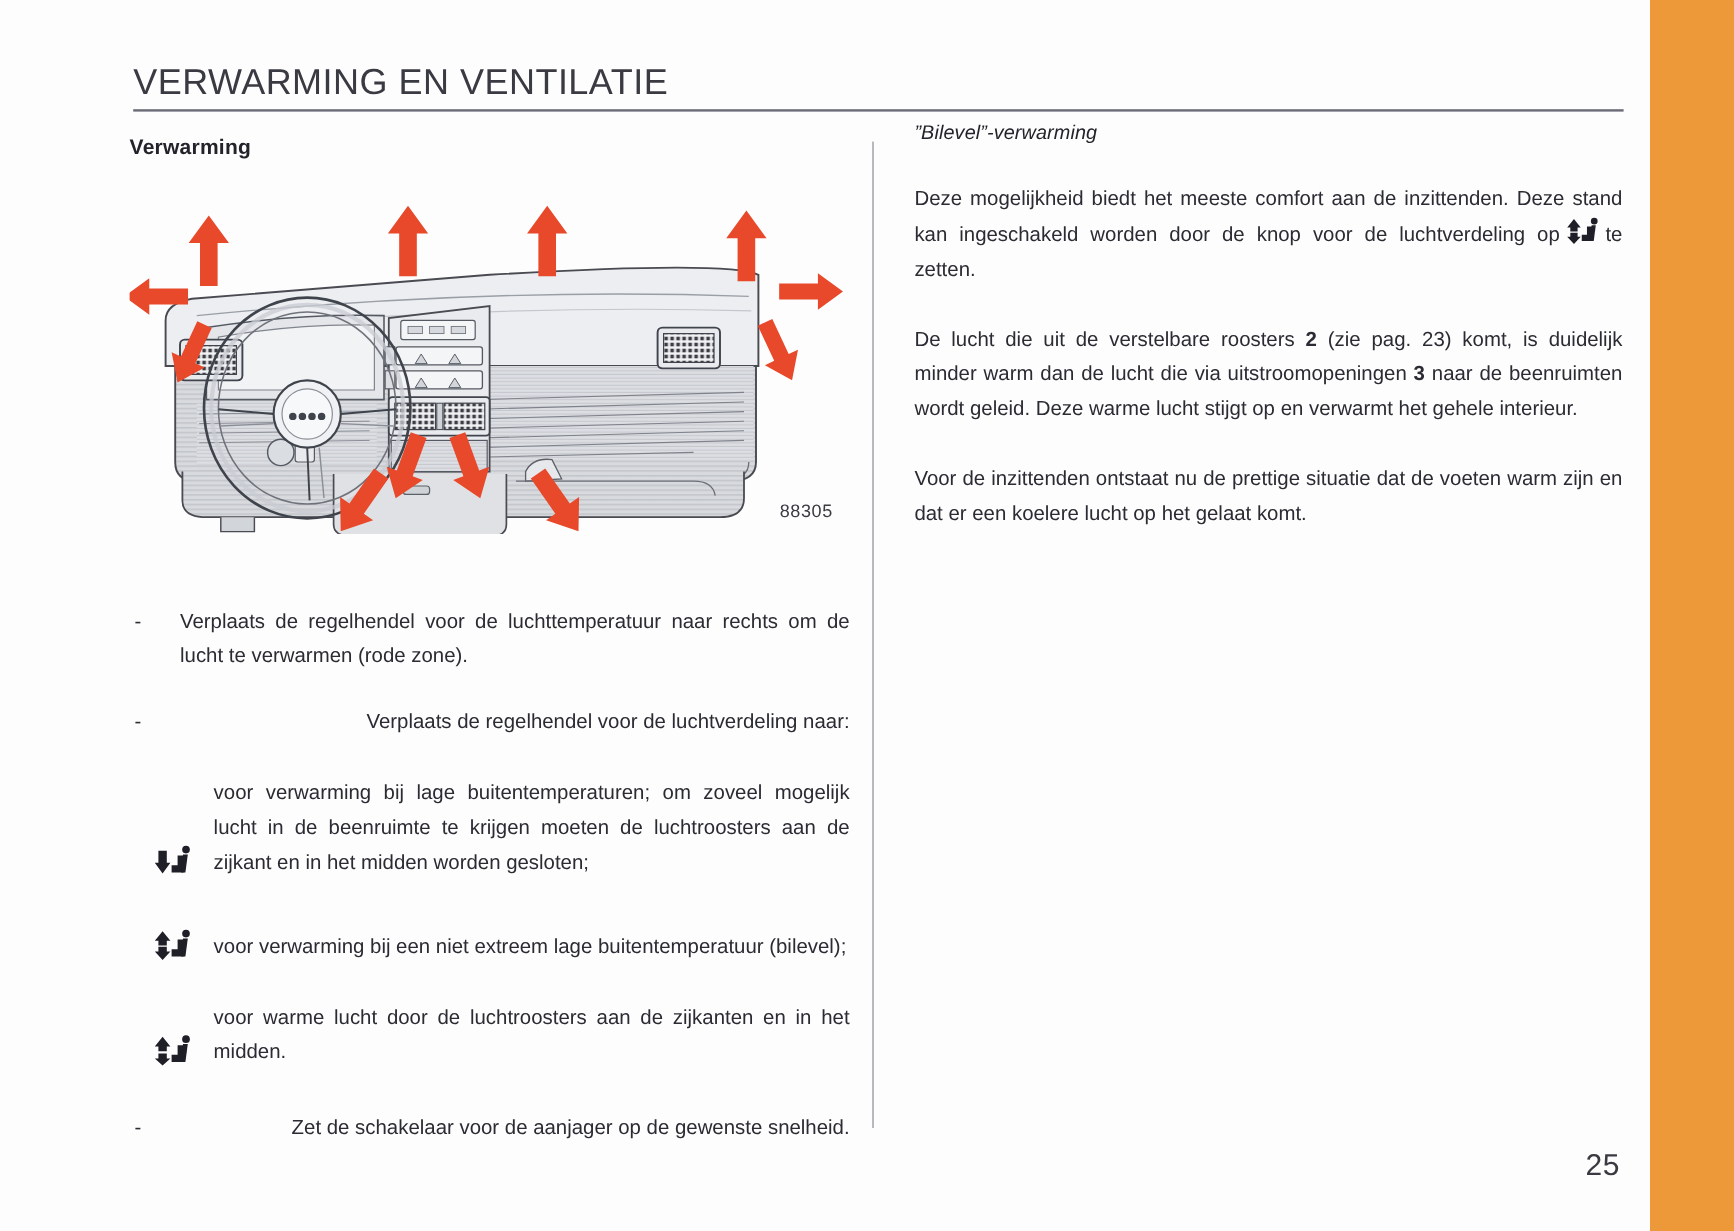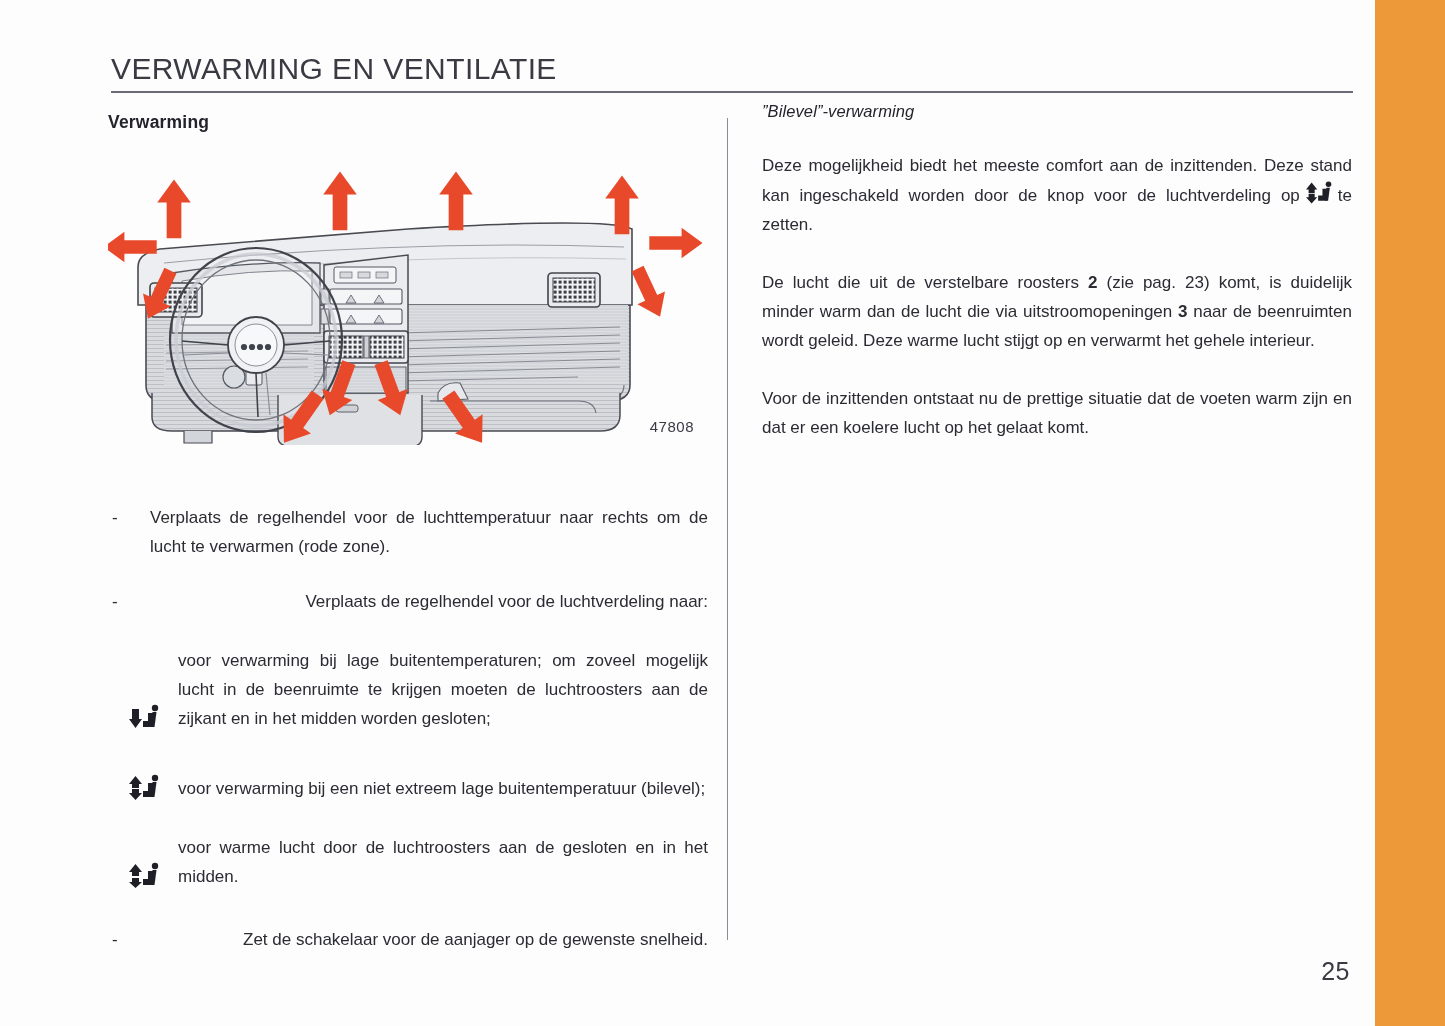--- a/index.html
+++ b/index.html
@@ -369,21 +369,21 @@
             </g>
 
           <g transform="translate(194,262) rotate(215) scale(1.05)">
               <use href="#arrowShape"></use>
             </g>
           <g transform="translate(356,262) rotate(145) scale(1.05)">
               <use href="#arrowShape"></use>
             </g>
         </g>
       </svg>
-      <div id="figure-number">47808</div>
+      <div id="figure-number">88305</div>
     </div>
 
     <div class="dash-item">
       <div class="dash-mark">-</div>
       <div class="dash-text">Verplaats de regelhendel voor de luchttemperatuur naar rechts om de lucht te verwarmen (rode zone).</div>
     </div>
 
     <div class="dash-item" style="margin-bottom:30px;">
       <div class="dash-mark">-</div>
       <div class="dash-text nojustify">Verplaats de regelhendel voor de luchtverdeling naar:</div>
@@ -433,21 +433,21 @@
             <path d="M8.5,3 L15,11 L12,11 L12,15 L5,15 L5,11 L2,11 Z"></path>
 
             <path d="M5,17 L12,17 L12,21 L15,21 L8.5,27 L2,21 L5,21 Z"></path>
 
             <path d="M16,24 L16,18 L21,18 L21,10 L26,10 L26,24 Z"></path>
             <circle cx="28" cy="5" r="3.2"></circle>
             <path d="M25.5,9 L29.5,9 L27.5,24 L24,24 Z"></path>
           </g>
         </svg>
       </div>
-      <div class="icon-text">voor warme lucht door de luchtroosters aan de gesloten en in het midden.</div>
+      <div class="icon-text">voor warme lucht door de luchtroosters aan de zijkanten en in het midden.</div>
     </div>
 
     <div class="dash-item">
       <div class="dash-mark">-</div>
       <div class="dash-text nojustify">Zet de schakelaar voor de aanjager op de gewenste snelheid.</div>
     </div>
 
   </div>
 
   <div id="col-right">

